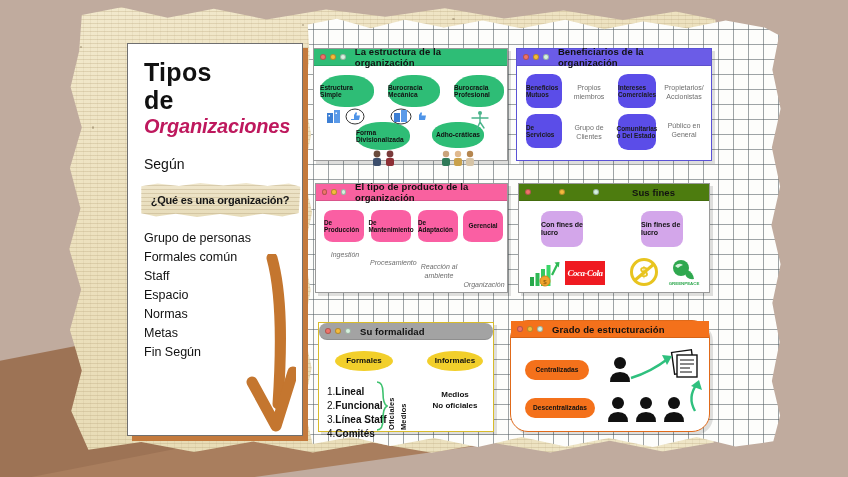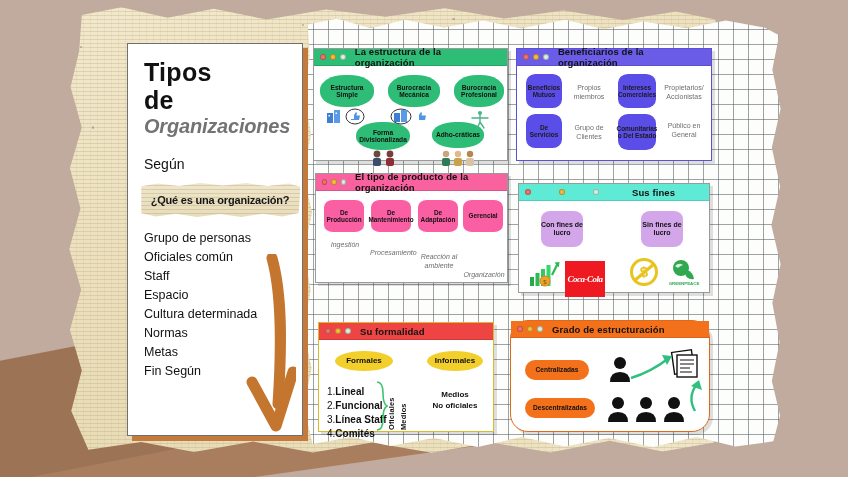--- a/index.html
+++ b/index.html
@@ -76,21 +76,21 @@
   
   .title-card {
     position:absolute; left:127px; top:43px; width:176px; height:393px;
     background:#ffffff;
     border:1px solid #6f6f6f;
     box-shadow: 5px 5px 0 0 #c47a3d;
     padding:14px 10px 8px 16px;
   }
   .t-big { font-size:25px; font-weight:bold; letter-spacing:.3px; line-height:1.12; color:#111; }
   .t-ital {
-    font-size:20px; font-weight:bold; font-style:italic; color:#737373;
+    font-size:20px; font-weight:bold; font-style:italic; color:#be185d;
     margin-top:1px; letter-spacing:-.2px;
   }
   .t-segun { margin-top:18px; font-size:14px; color:#111; }
 
   .torn-label {
     position:relative; margin:10px 0 0 -6px; width:164px; height:36px;
     background:
       repeating-linear-gradient(0deg, rgba(176,156,116,.35) 0px, rgba(176,156,116,.35) 1px, rgba(255,255,255,0) 1px, rgba(255,255,255,0) 4px),
       linear-gradient(180deg,#efe6cc,#e7dcba);
     clip-path: polygon(2% 12%, 12% 4%, 25% 11%, 38% 3%, 52% 10%, 66% 3%, 79% 11%, 92% 4%, 99% 13%,
@@ -116,47 +116,47 @@
   }
   .dot { width:6px; height:6px; border-radius:50%; border:1px solid rgba(0,0,0,.25); }
   .d1 { background:#f0736a; }
   .d2 { background:#f5bb3c; }
   .d3 { background:#d6f2df; }
   .panel-title { font-size:9.5px; font-weight:bold; color:#111; margin-left:5px; letter-spacing:.1px; }
   .panel-body { position:relative; width:100%; height:calc(100% - 17px); }
 
   .bubble {
     position:absolute; display:flex; align-items:center; justify-content:center;
-    text-align:center; font-weight:bold; color:#111; line-height:1.12;
+    text-align:left; font-weight:bold; color:#111; line-height:1.12;
   }
   .note { position:absolute; font-size:7px; color:#6d6d6d; text-align:center; line-height:1.25; }
 
   
   #p-estructura { left:313px; top:48px; width:195px; height:113px; box-shadow:3px 3px 0 rgba(0,0,0,.12); }
   #p-estructura .panel-bar { background:#2ebd76; }
   .bub-green { background:#2ebd76; border-radius:46%; font-size:6.6px; }
 
   
   #p-benef { left:516px; top:48px; width:196px; height:113px; box-shadow:3px 3px 0 rgba(0,0,0,.12); border-color:#5a52d6; }
   #p-benef .panel-bar { background:#6b5ce7; }
   .bub-purple { background:#5b4de8; border-radius:26%; font-size:6.4px; color:#1a1a1a; }
 
   
-  #p-producto { left:315px; top:173px; width:193px; height:110px; box-shadow:3px 3px 0 rgba(0,0,0,.12); }
+  #p-producto { left:315px; top:183px; width:193px; height:110px; box-shadow:3px 3px 0 rgba(0,0,0,.12); }
   #p-producto .panel-bar { background:#f9619f; }
   .bub-pink { background:#fa5fa3; border-radius:22%; font-size:6.4px; }
 
   
   #p-fines { left:518px; top:183px; width:192px; height:110px; box-shadow:3px 3px 0 rgba(0,0,0,.12); }
-  #p-fines .panel-bar { background:#5eead4;gap:28px; }
+  #p-fines .panel-bar { background:#4d7c0f;gap:28px; }
   .bub-violet { background:#d3a6ea; border-radius:22%; font-size:7px; }
 
   
   #p-formalidad { left:318px; top:322px; width:176px; height:110px; box-shadow:3px 3px 0 rgba(0,0,0,.12); border-color:#d8bb2a; }
-  #p-formalidad .panel-bar { background:#ef4444; }
+  #p-formalidad .panel-bar { background:#a3a3a3;border-radius:8px; }
   .bub-yellow { background:#f2cf2b; border-radius:50%; font-size:8px; }
 
   
   #p-estructuracion { left:510px; top:320px; width:200px; height:112px; box-shadow:3px 3px 0 rgba(0,0,0,.12); border-color:#e06a1a;border-radius:18px; }
   #p-estructuracion .panel-bar { background:#f4711b; }
   .bub-orange { background:#f4711b; border-radius:22px; font-size:6.6px; }
 
   .ord-list { position:absolute; left:8px; top:44px; }
   .ord-list li { list-style:none; font-size:10px; font-weight:bold; color:#111; padding:1.6px 0; }
   .ord-list li b.num { font-weight:normal; }
@@ -197,24 +197,23 @@
     <div class="t-ital">Organizaciones</div>
 
     <div class="t-segun">Según</div>
 
     <div class="torn-label">
       <span>¿Qué es una organización?</span>
     </div>
 
     <ul class="attr-list">
       <li>Grupo de personas</li>
-      <li>Oficiales común</li>
+      <li>Formales común</li>
       <li>Staff</li>
       <li>Espacio</li>
-      <li>Cultura determinada</li>
       <li>Normas</li>
       <li>Metas</li>
       <li>Fin Según</li>
     </ul>
 
     <div class="arrow-wrap">
       <svg width="58" height="190" viewBox="0 0 58 190">
         <path d="M34 4 C44 40, 44 90, 40 150" stroke="#c4762f" stroke-width="11" fill="none" stroke-linecap="round"></path>
         <path d="M14 128 L38 172 L55 118" stroke="#c4762f" stroke-width="11" fill="none" stroke-linecap="round" stroke-linejoin="round"></path>
       </svg>
@@ -328,21 +327,21 @@
       <svg class="tinyimg" style="left:10px;top:58px;" width="32" height="28">
         <rect x="1" y="18" width="4" height="9" fill="#27a84a"></rect>
         <rect x="6.5" y="14" width="4" height="13" fill="#2eb955"></rect>
         <rect x="12" y="10" width="4" height="17" fill="#35c75f"></rect>
         <rect x="17.5" y="6" width="4" height="21" fill="#3ad668"></rect>
         <path d="M23 16 L29 4" stroke="#2eb955" stroke-width="2.2" fill="none"></path>
         <path d="M25.5 3.5 L30.5 3 L29.8 8.5 Z" fill="#2eb955"></path>
         <circle cx="16" cy="22" r="5" fill="#f0a32c" stroke="#d1871a" stroke-width="1"></circle>
         <text x="16" y="25" font-size="6" fill="#7a4f0c" text-anchor="middle" font-family="Liberation Sans, sans-serif">$</text>
       </svg>
-      <div class="coke" style="left:46px;top:60px;width:40px;height:36px;">
+      <div class="coke" style="left:46px;top:60px;width:40px;height:24px;">
         <span>Coca-Cola</span>
       </div>
       <svg class="tinyimg" style="left:110px;top:56px;" width="30" height="30">
         <circle cx="15" cy="15" r="12.5" fill="none" stroke="#e8c41f" stroke-width="3"></circle>
         <text x="15" y="20" font-size="15" fill="#e8c41f" text-anchor="middle" font-family="Liberation Sans, sans-serif" font-weight="bold">$</text>
         <line x1="5" y1="24" x2="25" y2="7" stroke="#e8c41f" stroke-width="3"></line>
       </svg>
       <svg class="tinyimg" style="left:148px;top:56px;" width="34" height="30">
         <circle cx="14" cy="11" r="8" fill="#2fa84f"></circle>
         <path d="M8 9 q4 -4 8 -1 q-3 1 -5 3 z" fill="#d6f0dc"></path>

